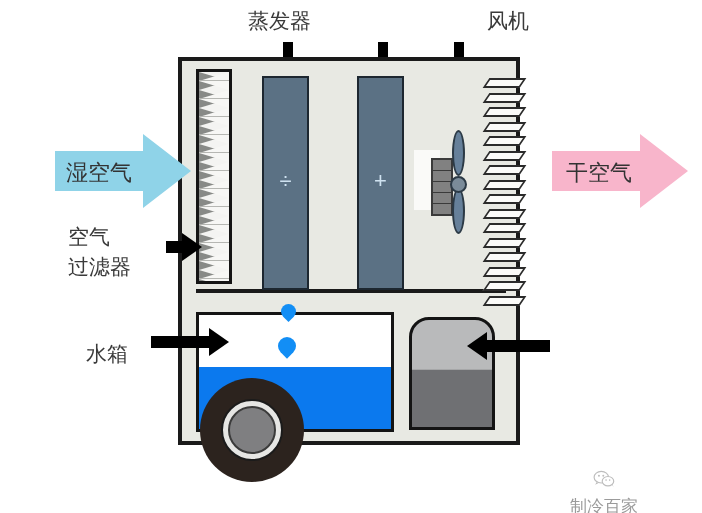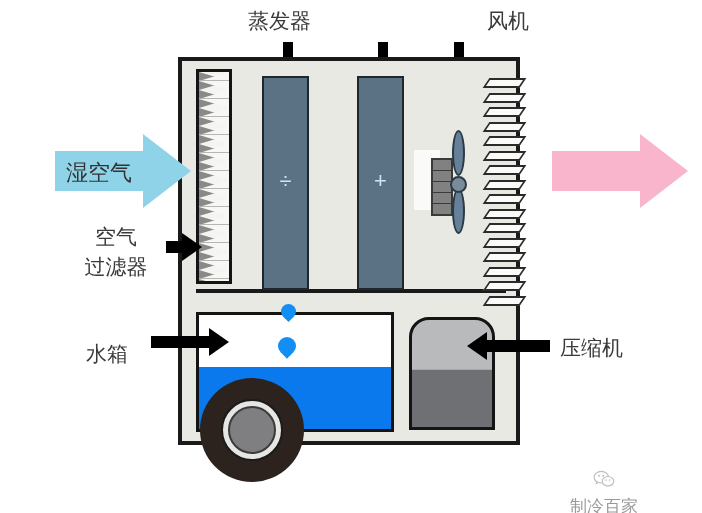--- a/index.html
+++ b/index.html
@@ -15,21 +15,21 @@
     background: #ffffff;
   }
   .lbl {
     position: absolute;
     color: #3a3a3a;
     font-size: 21px;
     line-height: 26px;
     white-space: nowrap;
     font-family: "Liberation Sans", "DejaVu Sans", sans-serif;
   }
-  .lbl.two-line { line-height: 30px; text-align: center; white-space: normal; }
+  .lbl.two-line { line-height: 30px; text-align: left; white-space: normal; }
 
   
   #body-shell {
     position: absolute;
     left: 178px; top: 57px;
     width: 342px; height: 388px;
     background: #e8e9e3;
     border: 4px solid #1a1a1a;
   }
   #inner-floor {
@@ -406,37 +406,37 @@
   <div id="compressor"></div>
 
   <svg id="wet-air-arrow" viewBox="0 0 136 74">
     <polygon points="0,17 88,17 88,0 136,37 88,74 88,57 0,57" fill="#8fd3e8"></polygon>
   </svg>
   <div class="arrow-text" id="wet-air-text">湿空气</div>
 
   <svg id="dry-air-arrow" viewBox="0 0 136 74">
     <polygon points="0,17 88,17 88,0 136,37 88,74 88,57 0,57" fill="#f8b5cb"></polygon>
   </svg>
+  <div class="arrow-text" id="dry-air-text">干空气</div>
 
   <div class="lbl two-line" style="left:68px; top:222px; width:96px;">
     <span>空气</span><br>
     <span>过滤器</span>
   </div>
   <div class="barrow-h" style="left:166px; top:233px; width:36px; height:28px;">
     <div class="stem" style="left:0; width:20px;"></div>
     <div class="head-r"></div>
   </div>
 
   <div class="lbl" style="left:86px; top:341px;">水箱</div>
   <div class="barrow-h" style="left:151px; top:328px; width:78px; height:28px;">
     <div class="stem" style="left:0; width:60px;"></div>
     <div class="head-r"></div>
   </div>
 
-  <div class="lbl" style="left:560px; top:335px;">压缩机</div>
   <div class="barrow-h" style="left:467px; top:332px; width:83px; height:28px;">
     <div class="stem" style="right:0; width:65px;"></div>
     <div class="head-l"></div>
   </div>
 
   <div id="watermark">
     <svg id="wechat-icon" viewBox="0 0 24 20">
       <ellipse cx="9" cy="8" rx="8" ry="6.4" fill="none" stroke="#bdbdbd" stroke-width="1.3"></ellipse>
       <path d="M4 13 L2.2 16.4 L5.6 14.6 Z" fill="#bdbdbd"></path>
       <circle cx="6.4" cy="6.4" r="1.1" fill="#bdbdbd"></circle>

